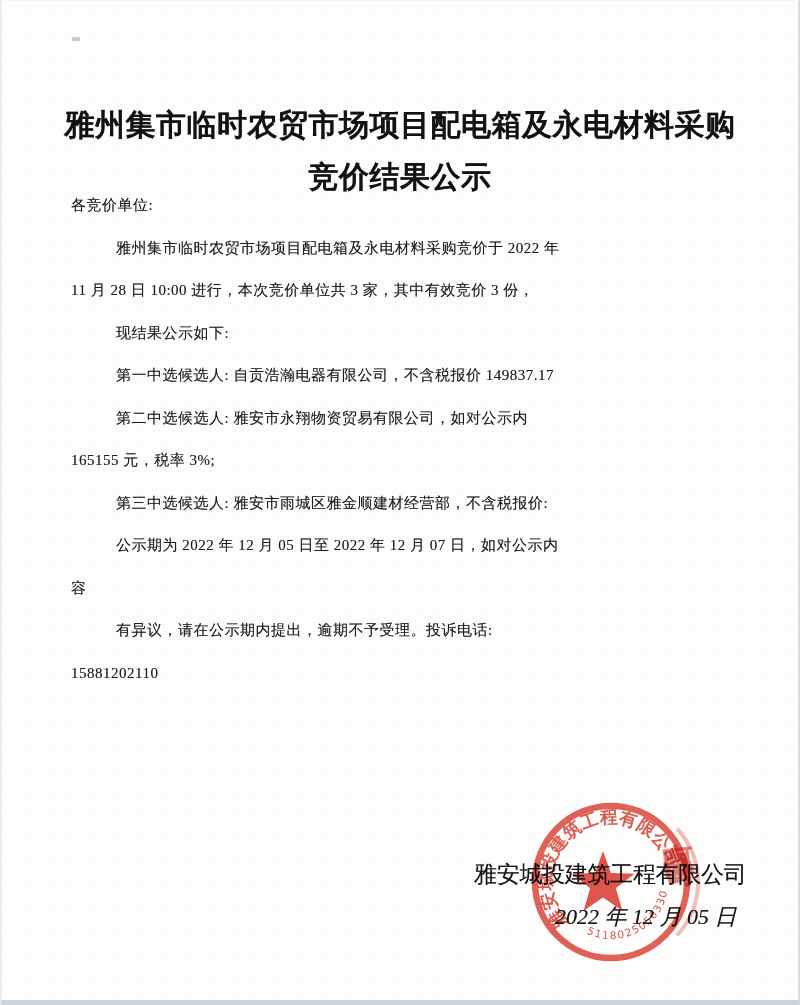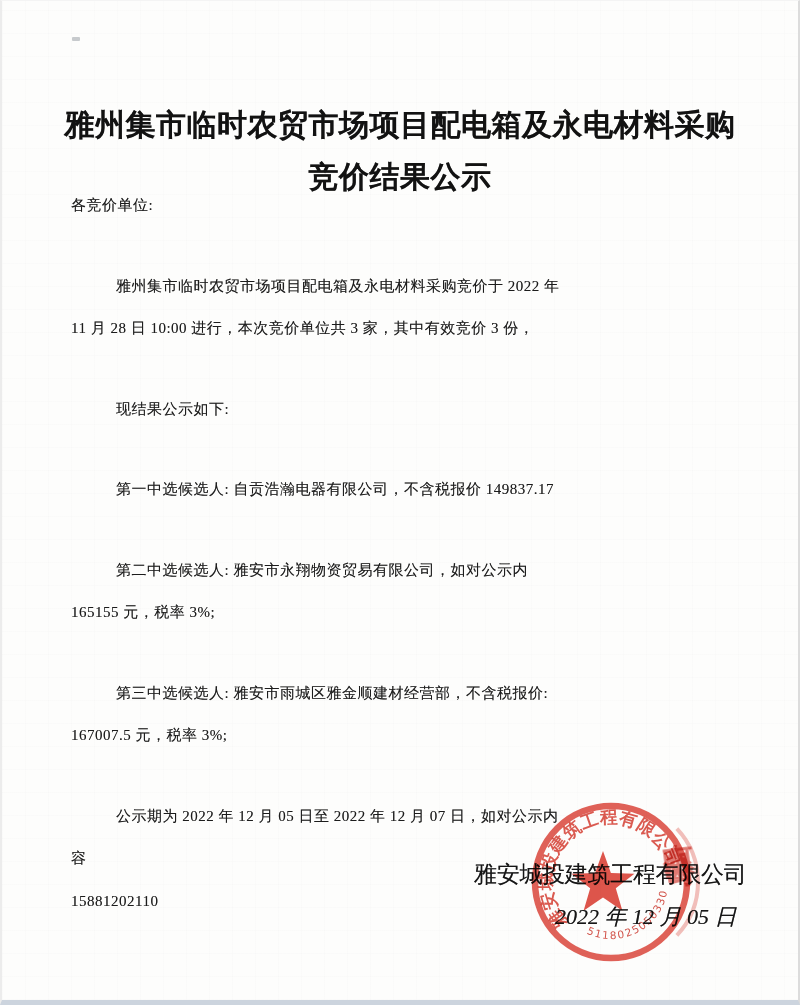--- a/index.html
+++ b/index.html
@@ -29,21 +29,21 @@
     line-height:52px;color:#121212;letter-spacing:0.5px;
     text-shadow:0 0 0.6px rgba(0,0,0,0.55);
   }
   .body-text{
     position:absolute;top:183px;left:69px;width:672px;
     font-size:15px;line-height:42.5px;color:#1c1c1c;
     letter-spacing:0.5px;
     text-shadow:0 0 0.4px rgba(0,0,0,0.4);
   }
   .ln{white-space:nowrap;}
-  .ind{padding-left:45px;margin-top:38px;}
+  .ind{padding-left:45px;}
   .sig-company{
     position:absolute;top:858px;left:472px;
     font-size:23px;letter-spacing:-0.3px;color:#161616;
     text-shadow:0 0 0.5px rgba(0,0,0,0.5);
     white-space:nowrap;
   }
   .sig-date{
     position:absolute;top:901px;left:553px;
     font-size:22px;color:#161616;
     text-shadow:0 0 0.5px rgba(0,0,0,0.5);
@@ -80,23 +80,23 @@
 
   <div class="body-text">
     <div class="ln">各竞价单位:</div>
     <div class="ln ind">雅州集市临时农贸市场项目配电箱及永电材料采购竞价于 2022 年</div>
     <div class="ln">11 月 28 日 10:00 进行，本次竞价单位共 3 家，其中有效竞价 3 份，</div>
     <div class="ln ind">现结果公示如下:</div>
     <div class="ln ind">第一中选候选人: 自贡浩瀚电器有限公司，不含税报价 149837.17</div>
     <div class="ln ind">第二中选候选人: 雅安市永翔物资贸易有限公司，如对公示内</div>
     <div class="ln">165155 元，税率 3%;</div>
     <div class="ln ind">第三中选候选人: 雅安市雨城区雅金顺建材经营部，不含税报价:</div>
-    <div class="ln">167007.5 元，税率 3%;</div>
     <div class="ln ind">公示期为 2022 年 12 月 05 日至 2022 年 12 月 07 日，如对公示内</div>
     <div class="ln">容</div>
+    <div class="ln ind">有异议，请在公示期内提出，逾期不予受理。投诉电话:</div>
     <div class="ln">15881202110</div>
   </div>
 
   <div class="sig-company">雅安城投建筑工程有限公司</div>
   <div class="sig-date">2022 年 12 月 05 日</div>
 
   <div class="seal-smudge">有限公司</div>
 
   <svg class="seal-svg" viewBox="0 0 800 1005" xmlns="http://www.w3.org/2000/svg">
 

